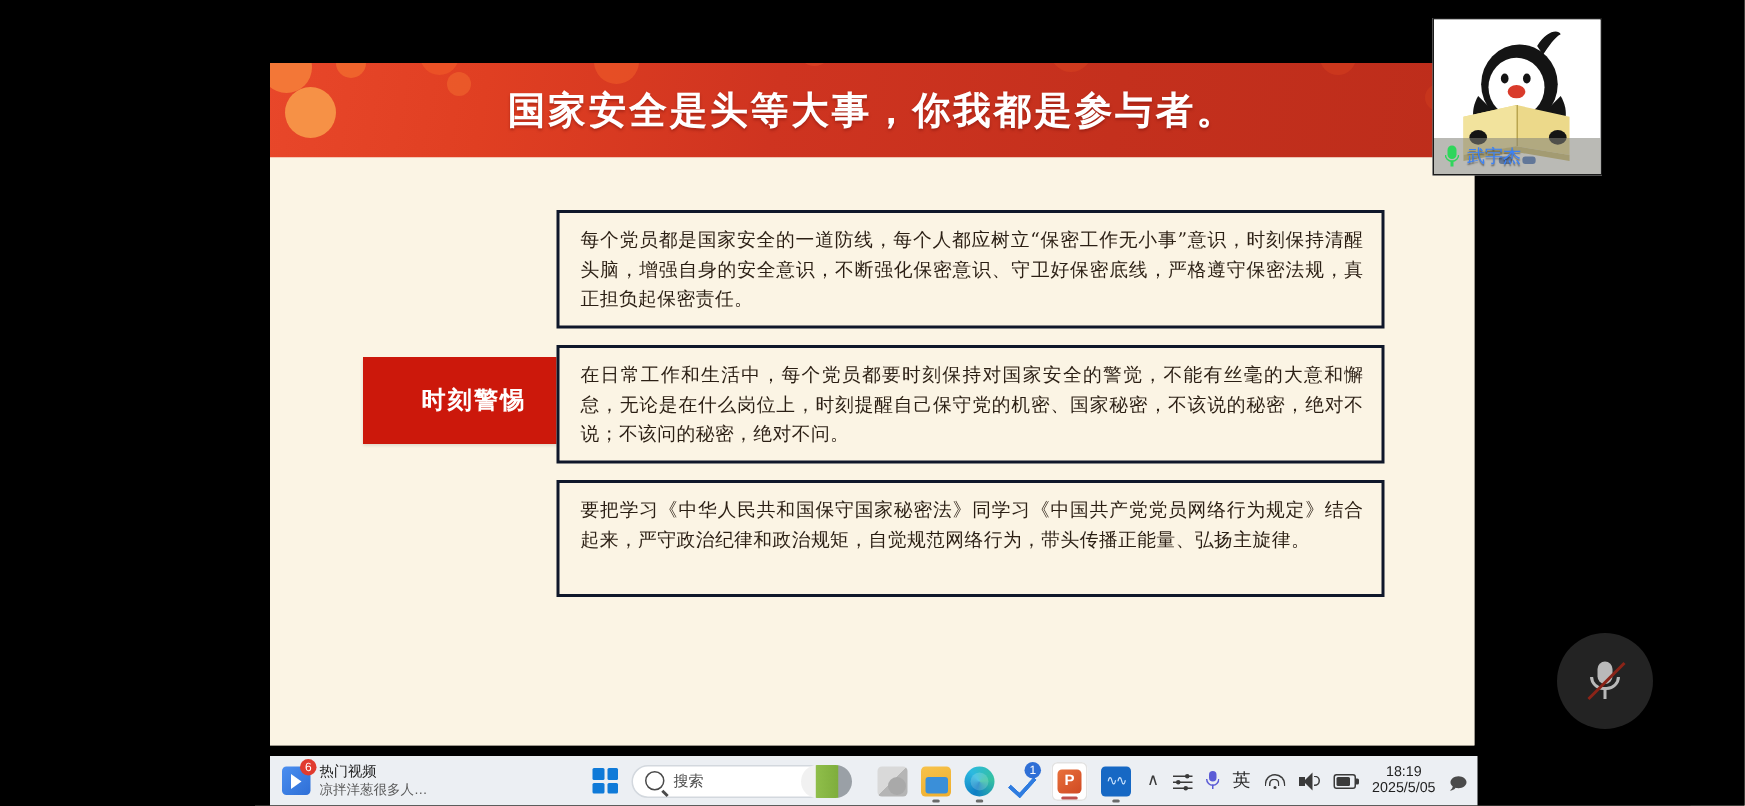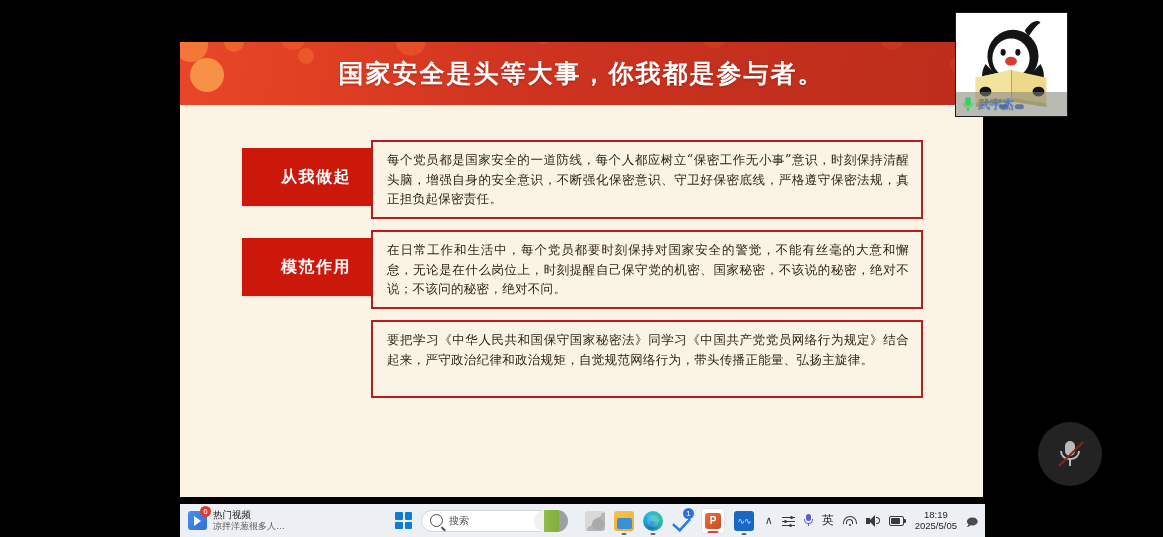--- a/index.html
+++ b/index.html
@@ -89,21 +89,21 @@
     justify-content: center;
     box-shadow: 0 1px 2px rgba(0,0,0,.12);
     z-index: 1;
   }
   .row-content {
     position: absolute;
     left: 191px; top: 0;
     width: 552px;
     min-height: 74px;
     background: #fbf4e4;
-    border: 2px solid #b91c1c;
+    border: 2px solid #0f172a;
     box-sizing: border-box;
     padding: 8px 12px 8px 14px;
     z-index: 2;
     font-family: "DejaVu Serif", "Liberation Serif", serif;
     font-size: 12.5px;
     line-height: 19.5px;
     color: #2b1f14;
     letter-spacing: .3px;
     text-align: justify;
   }
@@ -314,26 +314,25 @@
       <div class="bokeh bk7"></div>
       <div class="bokeh bk8"></div>
       <div class="bokeh bk9"></div>
       <div class="bokeh bk10"></div>
       <div id="slide-title">国家安全是头等大事，你我都是参与者。</div>
     </div>
 
     <div id="slide-body">
 
       <div class="row r1">
-        <div class="row-label">从我做起</div>
         <div class="row-content">每个党员都是国家安全的一道防线，每个人都应树立“保密工作无小事”意识，时刻保持清醒头脑，增强自身的安全意识，不断强化保密意识、守卫好保密底线，严格遵守保密法规，真正担负起保密责任。</div>
       </div>
 
       <div class="row r2">
-        <div class="row-label">模范作用</div>
+        <div class="row-label">时刻警惕</div>
         <div class="row-content">在日常工作和生活中，每个党员都要时刻保持对国家安全的警觉，不能有丝毫的大意和懈怠，无论是在什么岗位上，时刻提醒自己保守党的机密、国家秘密，不该说的秘密，绝对不说；不该问的秘密，绝对不问。</div>
       </div>
 
       <div class="row r3">
         <div class="row-content">要把学习《中华人民共和国保守国家秘密法》同学习《中国共产党党员网络行为规定》结合起来，严守政治纪律和政治规矩，自觉规范网络行为，带头传播正能量、弘扬主旋律。</div>
       </div>
 
     </div>
   </div>
 

